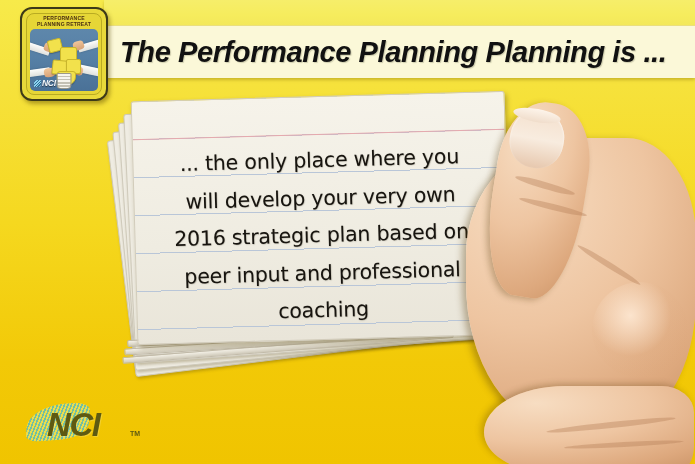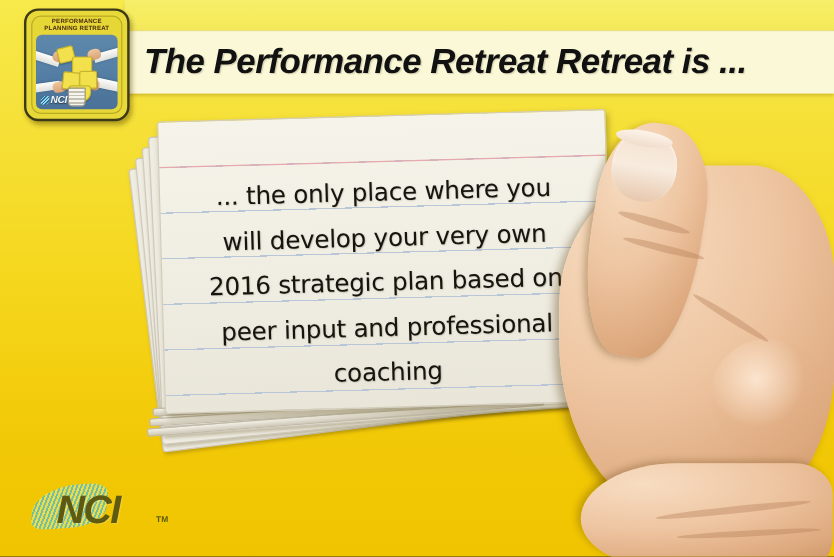--- a/index.html
+++ b/index.html
@@ -278,21 +278,21 @@
     color: #5e5a12;
   }
 </style>
 </head>
 <body>
 
 <div id="stage">
 
   <div id="banner">
     <div id="banner-topstrip"></div>
-    <div id="banner-title">The Performance Retreat Retreat is ...</div>
+    <div id="banner-title">The Performance Planning Planning is ...</div>
   </div>
 
   <div id="badge">
     <div id="badge-inner">
 
       <div id="badge-caption">
         <div>Performance</div>
         <div>Planning Retreat</div>
       </div>
 

